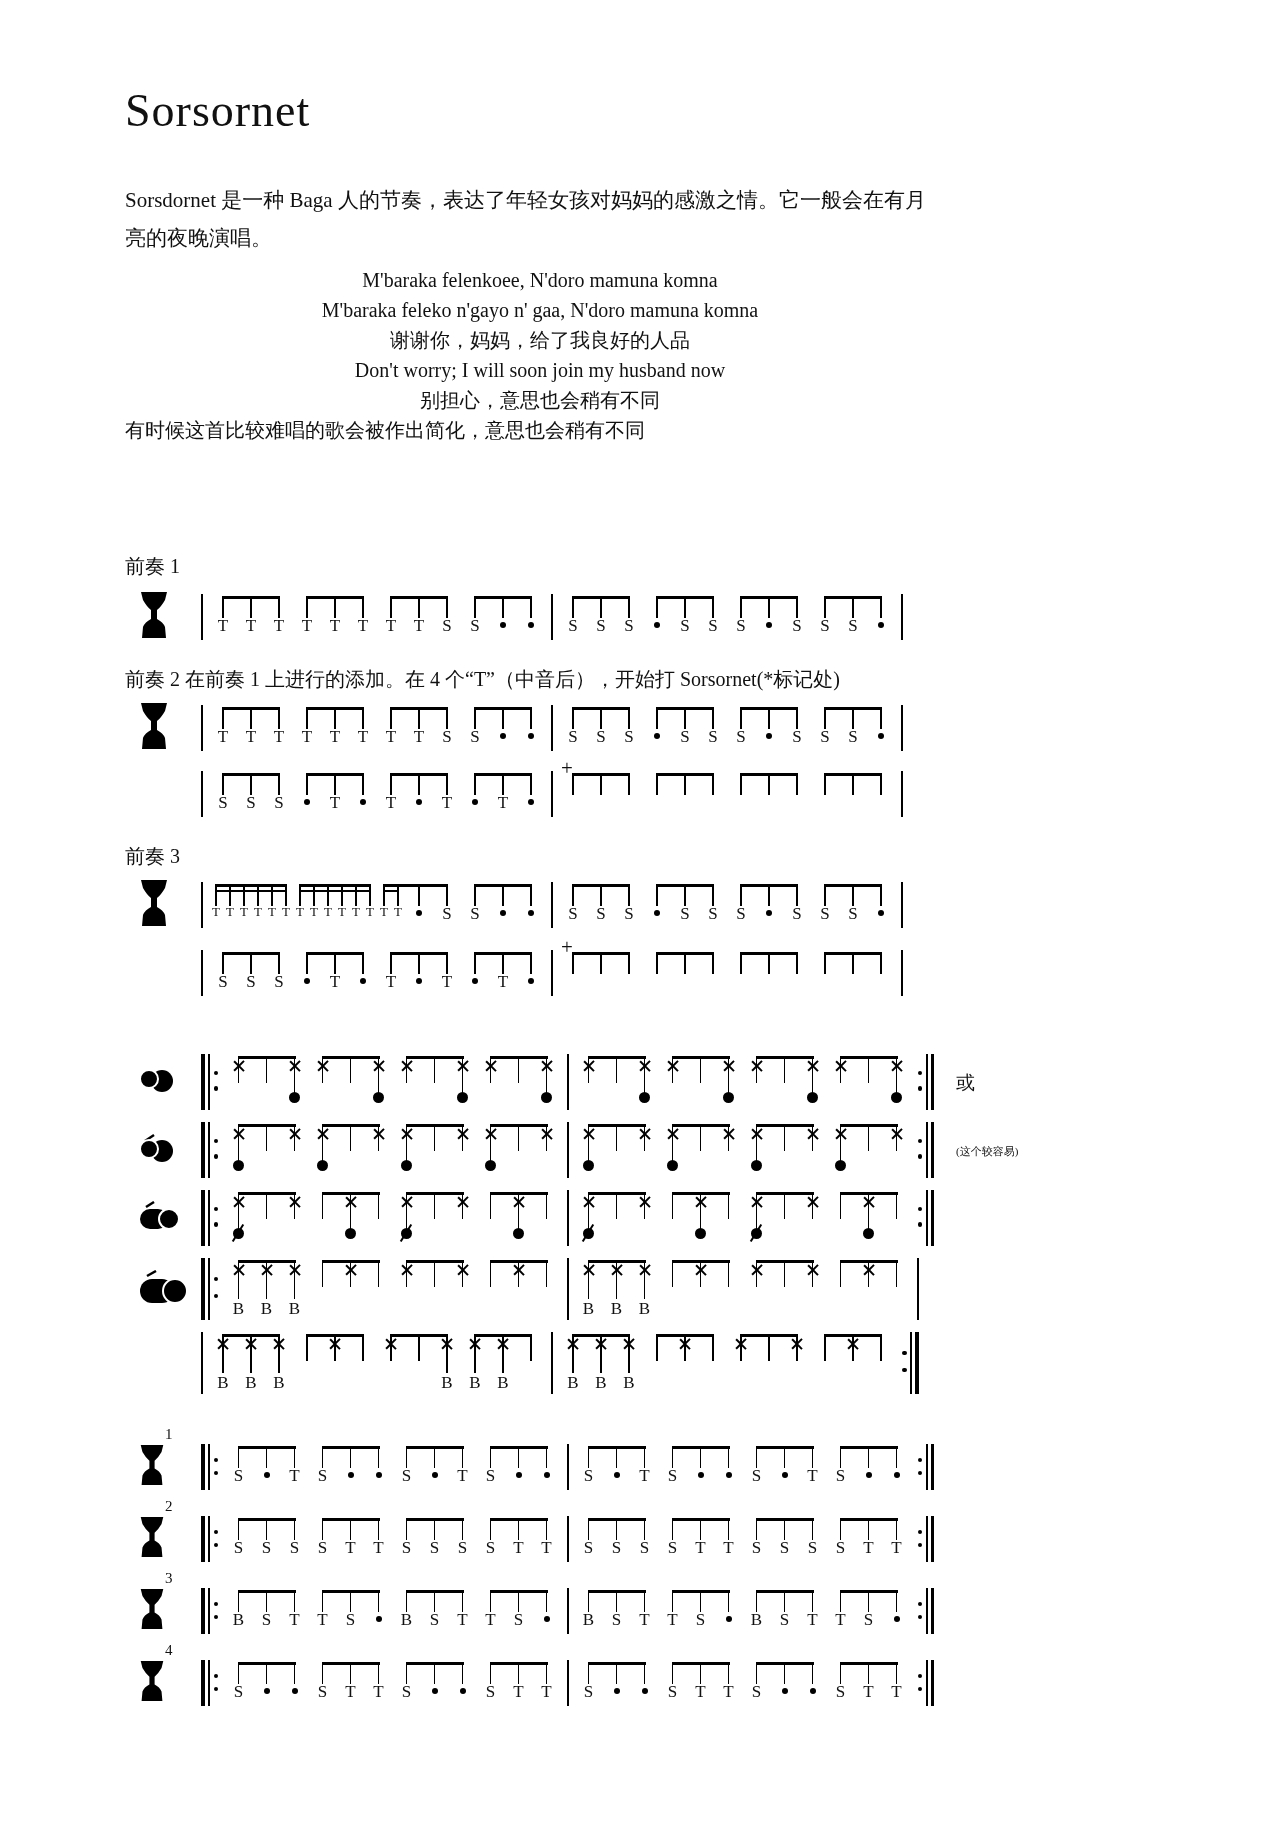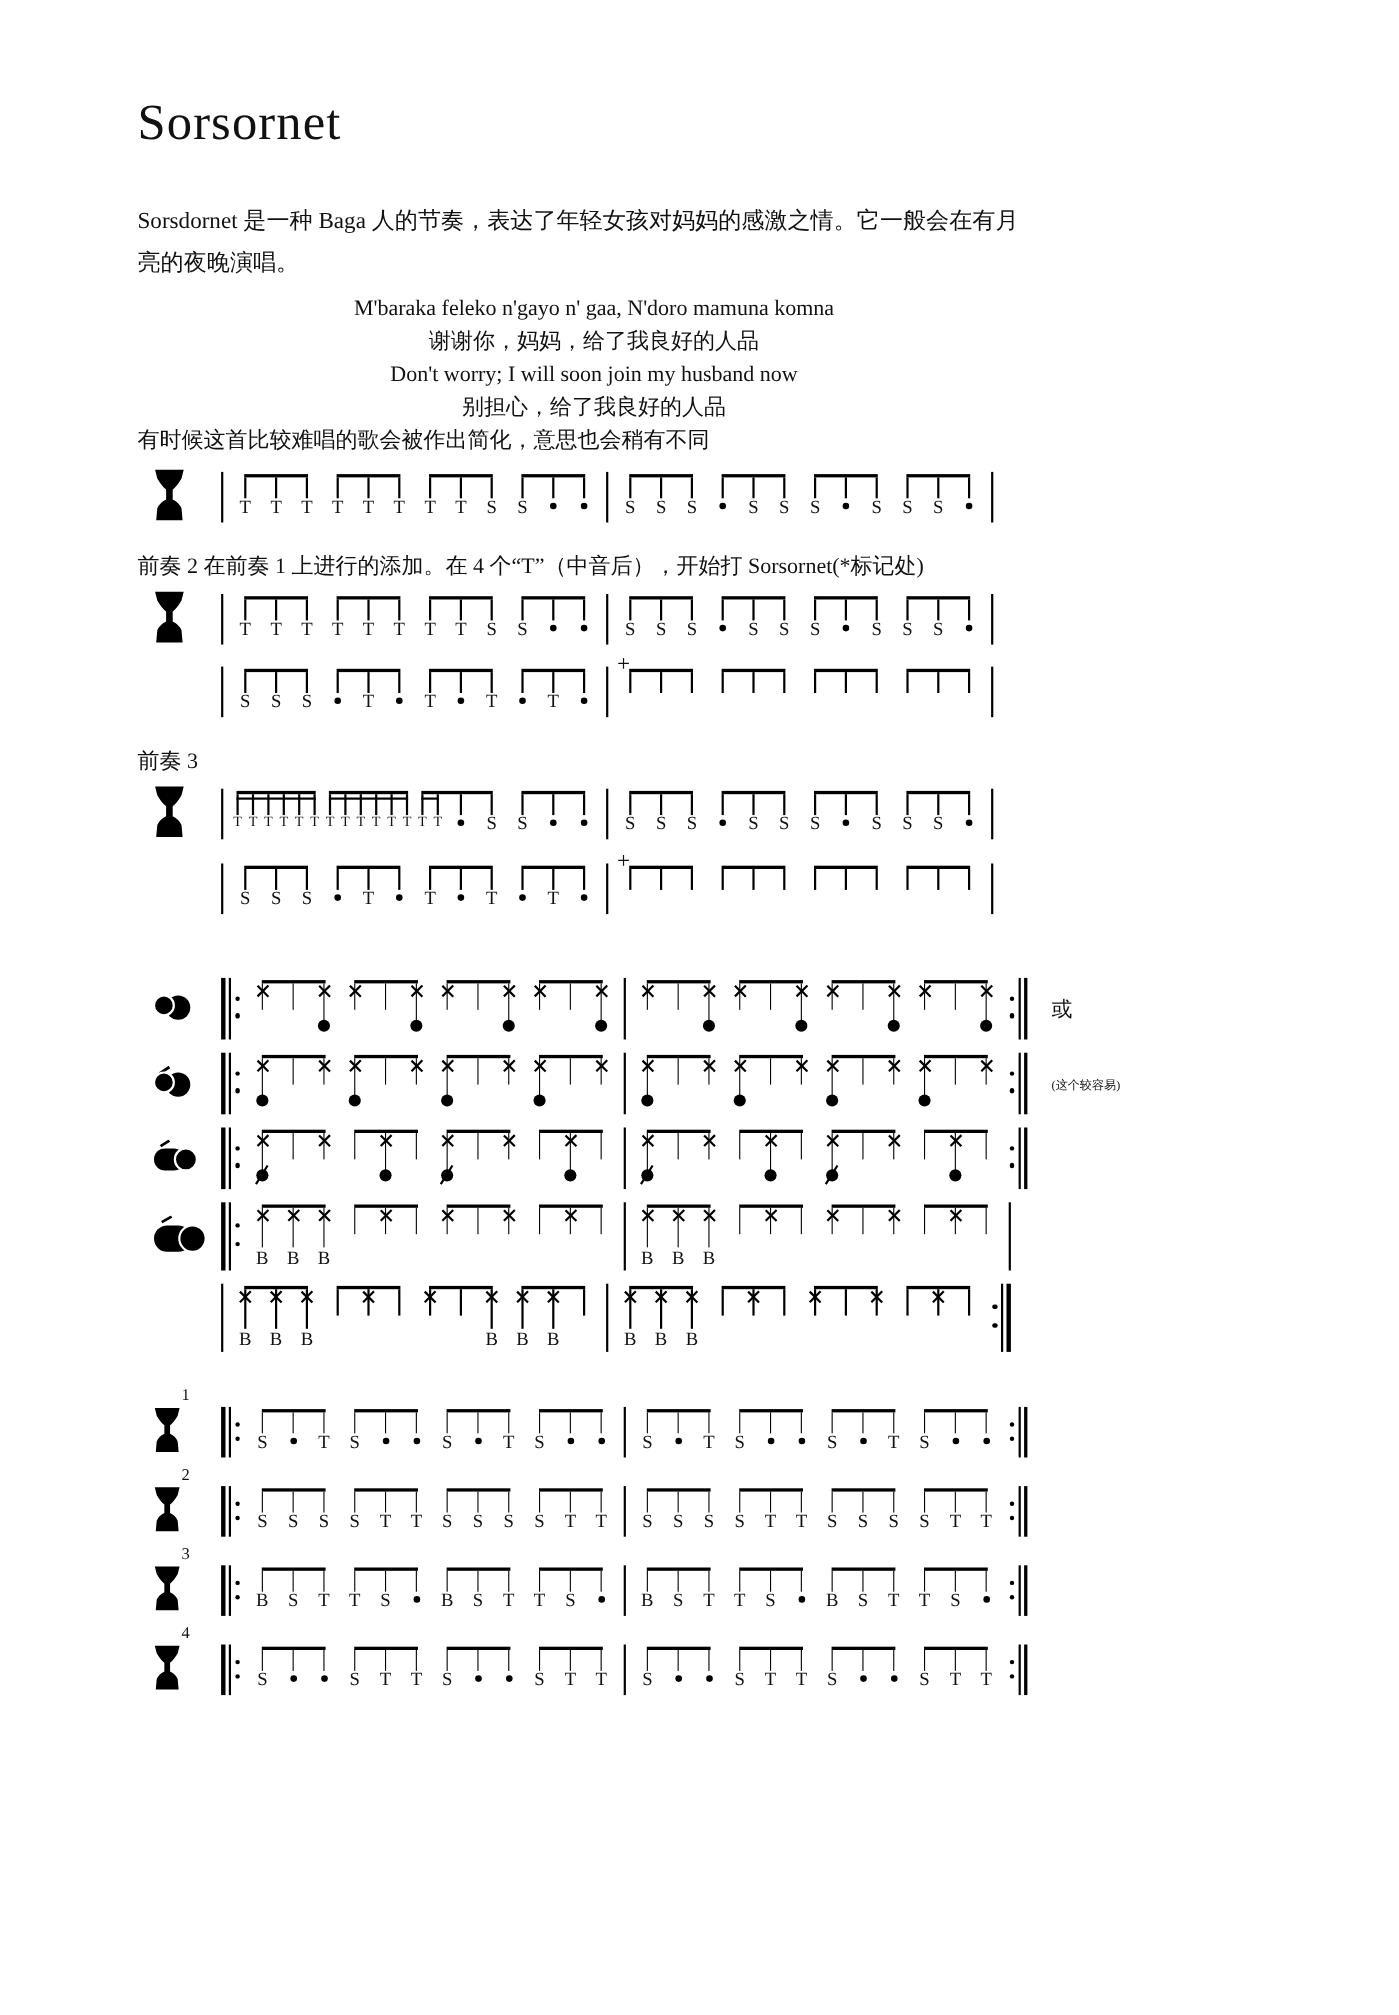--- a/index.html
+++ b/index.html
@@ -44,28 +44,30 @@
 </style>
 </head>
 <body>
 
 <div class="page">
   <h1 class="title">Sorsornet</h1>
 
   <p class="intro">Sorsdornet 是一种 Baga 人的节奏，表达了年轻女孩对妈妈的感激之情。它一般会在有月亮的夜晚演唱。</p>
 
   <div class="lyricblock">
+    <div class="lyric">M'baraka felenkoee, N'doro mamuna komna</div>
     <div class="lyric">M'baraka feleko n'gayo n' gaa, N'doro mamuna komna</div>
     <div class="lyric">谢谢你，妈妈，给了我良好的人品</div>
     <div class="lyric">Don't worry; I will soon join my husband now</div>
-    <div class="lyric">别担心，给了我良好的人品</div>
+    <div class="lyric">别担心，意思也会稍有不同</div>
   </div>
 
   <p class="note">有时候这首比较难唱的歌会被作出简化，意思也会稍有不同</p>
 
+  <div class="section-label" style="margin-top:108px">前奏 1</div>
   <div style="margin-top:16px">
       <div class="staff">
         <div class="icon-cell" style="height: 42px;">
           <span><svg width="30" height="48" viewBox="0 0 30 48" fill="#000" xmlns="http://www.w3.org/2000/svg">
               <path d="M2 1 H28 L26 9 Q22 16 18 19 L18 28 Q24 31 26 36 L27 47 H3 L4 36 Q6 31 12 28 L12 19 Q8 16 4 9 Z"></path>
             </svg></span>
         </div>
         <div class="bar" style="height: 46px;">
           <i class="line" style="display: block; width: 2px; height: 100%;"></i>
         </div>

